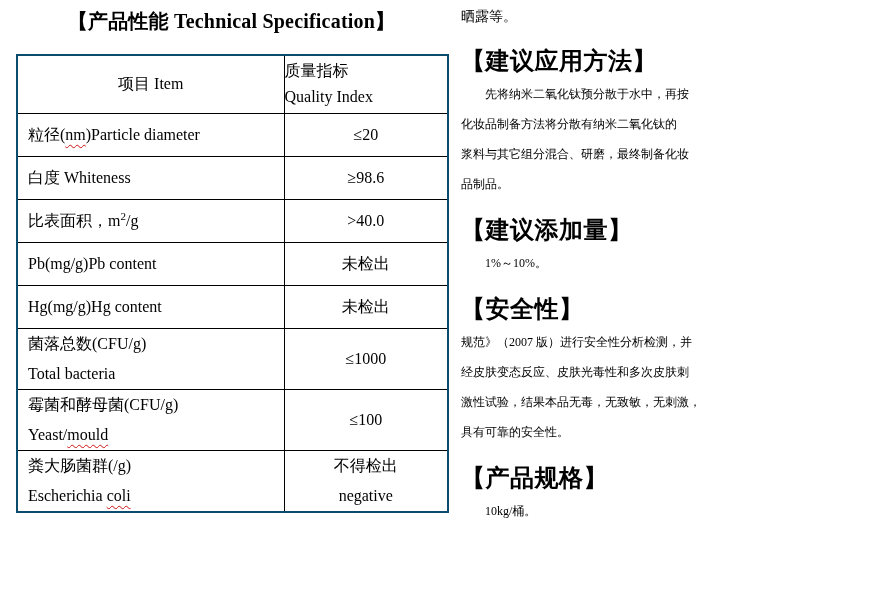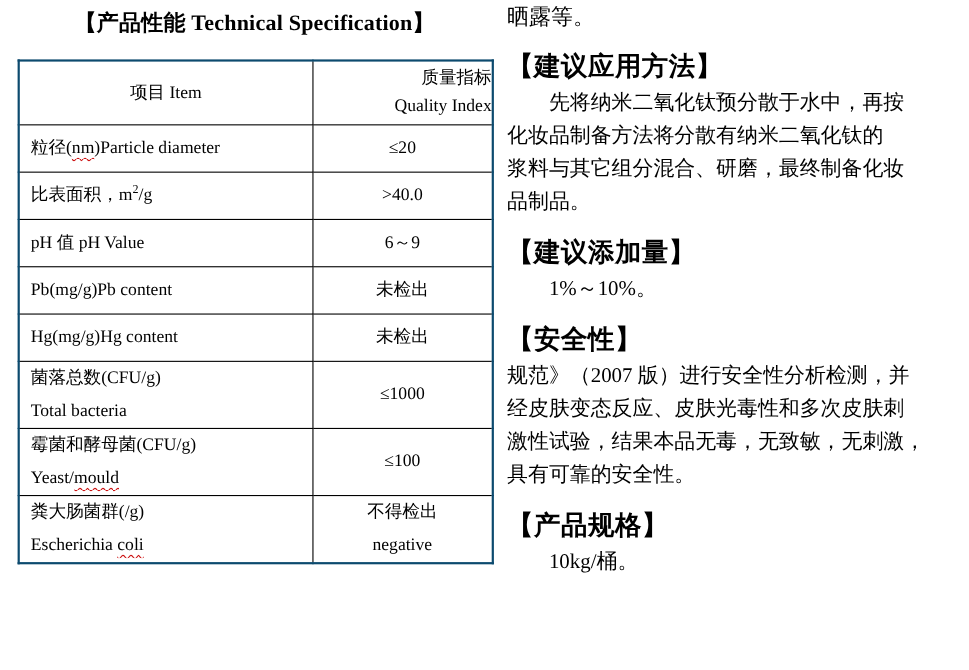--- a/index.html
+++ b/index.html
@@ -19,39 +19,39 @@
     border-collapse:collapse; width:431px; table-layout:fixed;
     border:2px solid #0c4a6e;
   }
   table.spec td, table.spec th {
     border:1px solid #000; font-size:16px; font-weight:normal;
     vertical-align:middle; color:#000;
   }
   col.c-item { width:267px; }
   col.c-val  { width:164px; }
   th.header-item { height:58px; text-align:center; }
-  th.header-index { text-align:right; line-height:26px; }
+  th.header-index { text-align:left; line-height:26px; }
   td.item-cell { padding-left:10px; height:43px; line-height:30px; }
   td.value-cell { text-align:center; line-height:30px; }
   .cell-line { white-space:pre; }
   .sq {
     text-decoration:underline wavy #cc1111;
     text-decoration-thickness:1px; text-underline-offset:4px;
   }
   .sup { vertical-align:super; font-size:11px; line-height:0; }
   
   .right-panel { position:absolute; left:461px; top:0; width:414px; }
-  .top-continuation { font-size:20px; line-height:27px; margin-top:3px; white-space:pre; }
+  .top-continuation { font-size:14px; line-height:27px; margin-top:3px; white-space:pre; }
   .section { margin-top:17px; }
   .heading {
     font-family:"Liberation Sans", sans-serif; font-weight:bold;
     font-size:24px; line-height:28px; margin-bottom:4px; letter-spacing:0.5px;
   }
   .body-line {
-    font-size:19px; line-height:30px; text-align:justify; white-space:pre;
+    font-size:12px; line-height:30px; text-align:justify; white-space:pre;
   }
   .body-line.indent { padding-left:2em; }
 </style>
 </head>
 <body>
 
 <div class="page">
 
   <div class="left-panel">
     <div class="spec-title">【产品性能 Technical Specification】</div>
@@ -73,32 +73,32 @@
           <tr>
             <td class="item-cell">
               <div class="cell-line"><span>粒径(</span><span class="sq">nm</span><span>)Particle diameter</span></div>
             </td>
             <td class="value-cell">
               <div class="cell-line">≤20</div>
             </td>
           </tr>
           <tr>
             <td class="item-cell">
+              <div class="cell-line"><span>白度 Whiteness</span></div>
+            </td>
+            <td class="value-cell">
+              <div class="cell-line">≥98.6</div>
+            </td>
+          </tr>
+          <tr>
+            <td class="item-cell">
               <div class="cell-line"><span>比表面积，m</span><span class="sup">2</span><span>/g</span></div>
             </td>
             <td class="value-cell">
               <div class="cell-line">&gt;40.0</div>
-            </td>
-          </tr>
-          <tr>
-            <td class="item-cell">
-              <div class="cell-line"><span>pH 值 pH Value</span></div>
-            </td>
-            <td class="value-cell">
-              <div class="cell-line">6～9</div>
             </td>
           </tr>
           <tr>
             <td class="item-cell">
               <div class="cell-line"><span>Pb(mg/g)Pb content</span></div>
             </td>
             <td class="value-cell">
               <div class="cell-line">未检出</div>
             </td>
           </tr>

